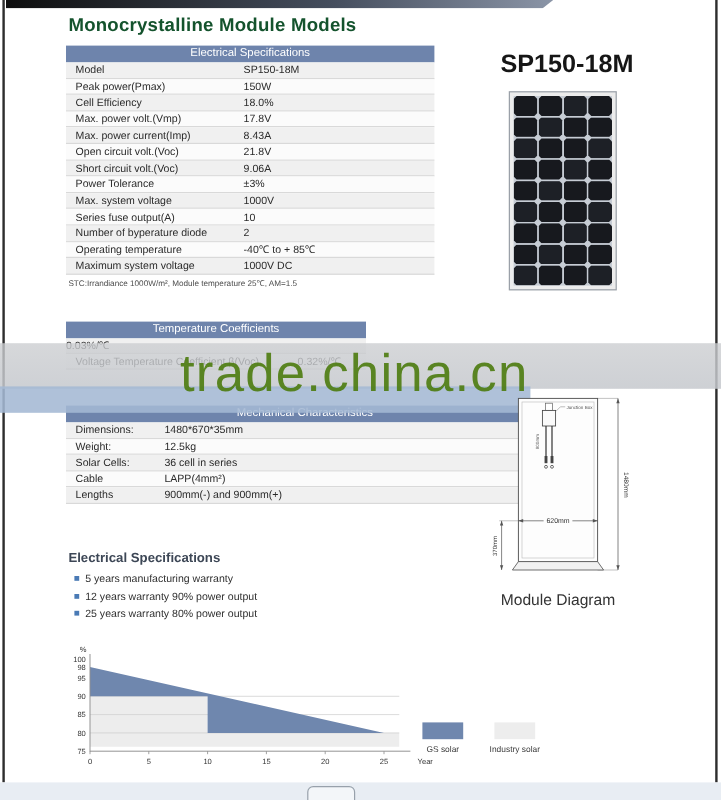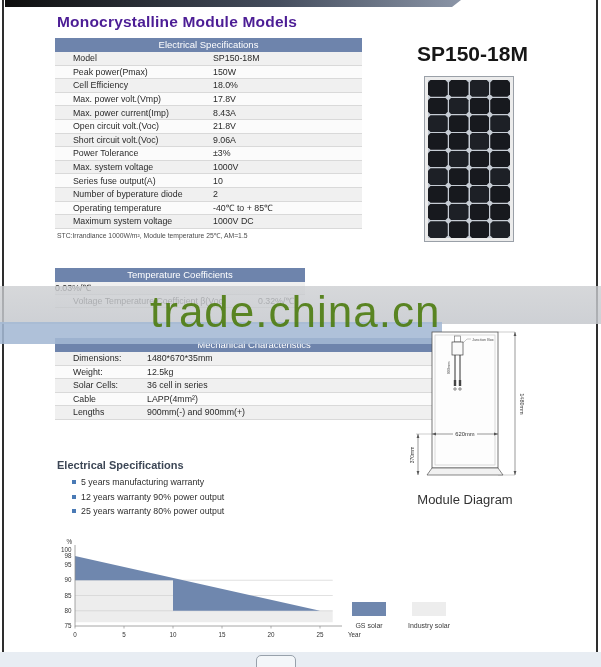--- a/index.html
+++ b/index.html
@@ -3,45 +3,45 @@
 <meta charset="utf-8">
 <style>
   html,body{margin:0;padding:0;background:#fff}
   body{font-family:"Liberation Sans",sans-serif}
   .page{position:relative;width:601px;height:667px;background:#fff;overflow:hidden}
   .edge{position:absolute;top:0;width:2px;height:652px;background:#2e2e2e}
   .edge.l{left:2px}.edge.r{left:596px}
   .topbar{position:absolute;left:5px;top:0;width:456px;height:7px;
     background:linear-gradient(90deg,#0e0e0e,#454e5e 60%,#8b95a7);
     clip-path:polygon(0 0,100% 0,calc(100% - 9px) 100%,0 100%)}
-  .title{position:absolute;left:57px;top:13px;font-size:15.5px;font-weight:700;color:#4c1d95;letter-spacing:.2px}
+  .title{position:absolute;left:57px;top:13px;font-size:15.5px;font-weight:700;color:#14532d;letter-spacing:.2px}
   .spec{position:absolute;background:#fff}
   .thead{background:#6e84ac;color:#fff;text-align:center;font-size:9.5px;height:14px;line-height:14px}
   .row{display:flex;align-items:center;height:13.6px;border-bottom:1px solid #d9d9d9;
     font-size:8.8px;color:#2a2a2a;box-sizing:border-box}
   .row:nth-child(odd){background:#f0f0f0}
   .row:nth-child(even){background:#fbfbfb}
-  .c1{padding-left:18px;flex:none}
+  .c1{padding-left:8px;flex:none}
   .elec{left:55px;top:38px;width:307px}
   .elec .c1{width:140px}
   .temp{left:55px;top:268px;width:250px}
   .temp .row{height:13px}
   .temp .c1{width:185px}
   .mech{left:55px;top:338px;width:398px}
   .mech .row{height:13.5px}
   .mech .c1{width:74px}
   .foot{position:absolute;left:57px;top:231px;font-size:6.8px;color:#4b4b4b}
   .wm{position:absolute;left:0;top:286px;width:601px;height:58px;pointer-events:none}
   .wm .b1{position:absolute;left:0;top:0;width:100%;height:38px;
     background:linear-gradient(180deg,rgba(203,205,208,.78),rgba(197,200,205,.85))}
   .wm .b2{position:absolute;left:0;top:36px;width:442px;height:22px;background:rgba(164,184,212,.88)}
   .wm .t{position:absolute;left:150px;top:1px;font-size:44px;color:#4d7c0f;letter-spacing:1px;
     opacity:.9;filter:blur(.4px)}
   .wh{position:absolute;left:57px;top:459px;font-size:11px;font-weight:700;color:#3d4756}
-  .wlist{position:absolute;left:72px;top:477px}
+  .wlist{position:absolute;left:62px;top:477px}
   .witem{display:flex;align-items:flex-start;margin-bottom:4.5px;font-size:8.8px;color:#2f2f2f}
   .sq{width:4px;height:4px;background:#4a7ab5;margin:3px 5px 0 0;flex:none}
   .model{position:absolute;left:417px;top:42px;font-size:21px;font-weight:700;color:#161616}
   .panelbox{position:absolute;left:424px;top:76px;width:90px;height:166px;border:1px solid #9aa0a8;
     background:#ececec;box-sizing:border-box;padding:3px}
   .grid{display:grid;width:100%;height:100%;grid-template-columns:repeat(4,1fr);
     grid-template-rows:repeat(9,1fr);gap:1px;background:#c6ccd4}
   .cell{background:#17191e;clip-path:polygon(2.5px 0,calc(100% - 2.5px) 0,100% 2.5px,
     100% calc(100% - 2.5px),calc(100% - 2.5px) 100%,2.5px 100%,0 calc(100% - 2.5px),0 2.5px)}
   .cell:nth-child(3n){background:#1d2026}

